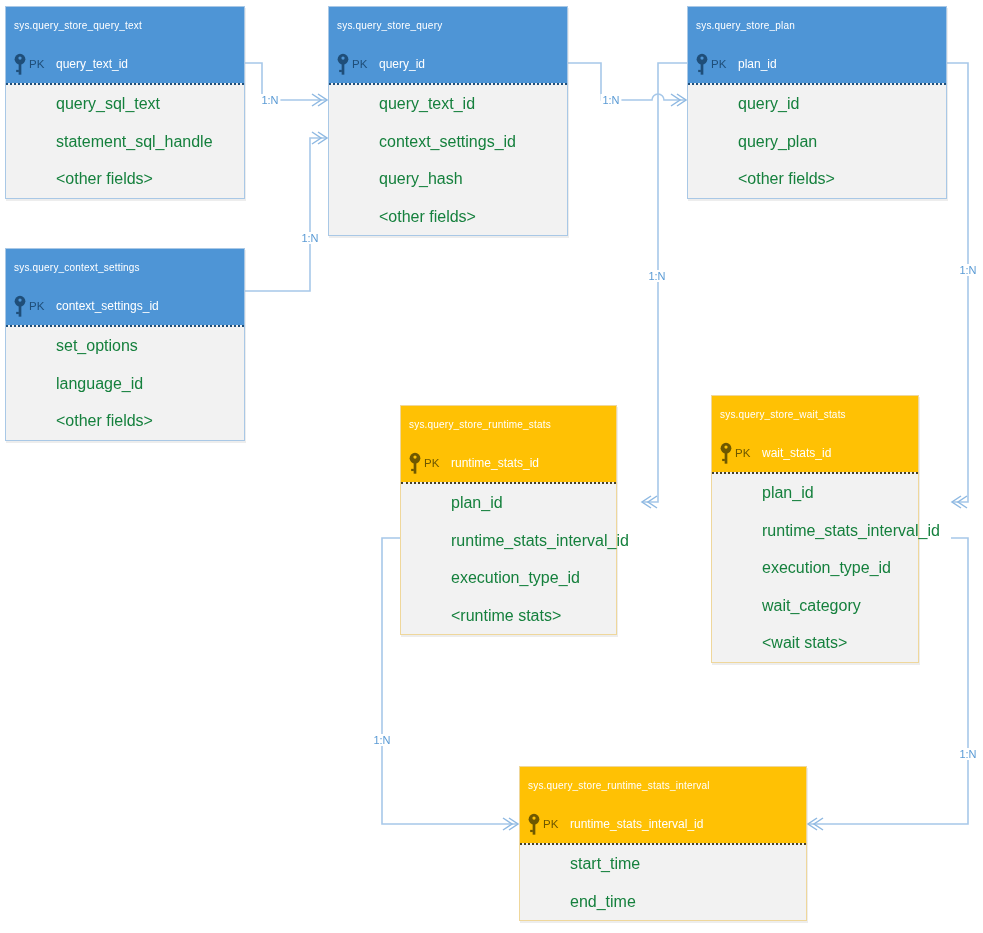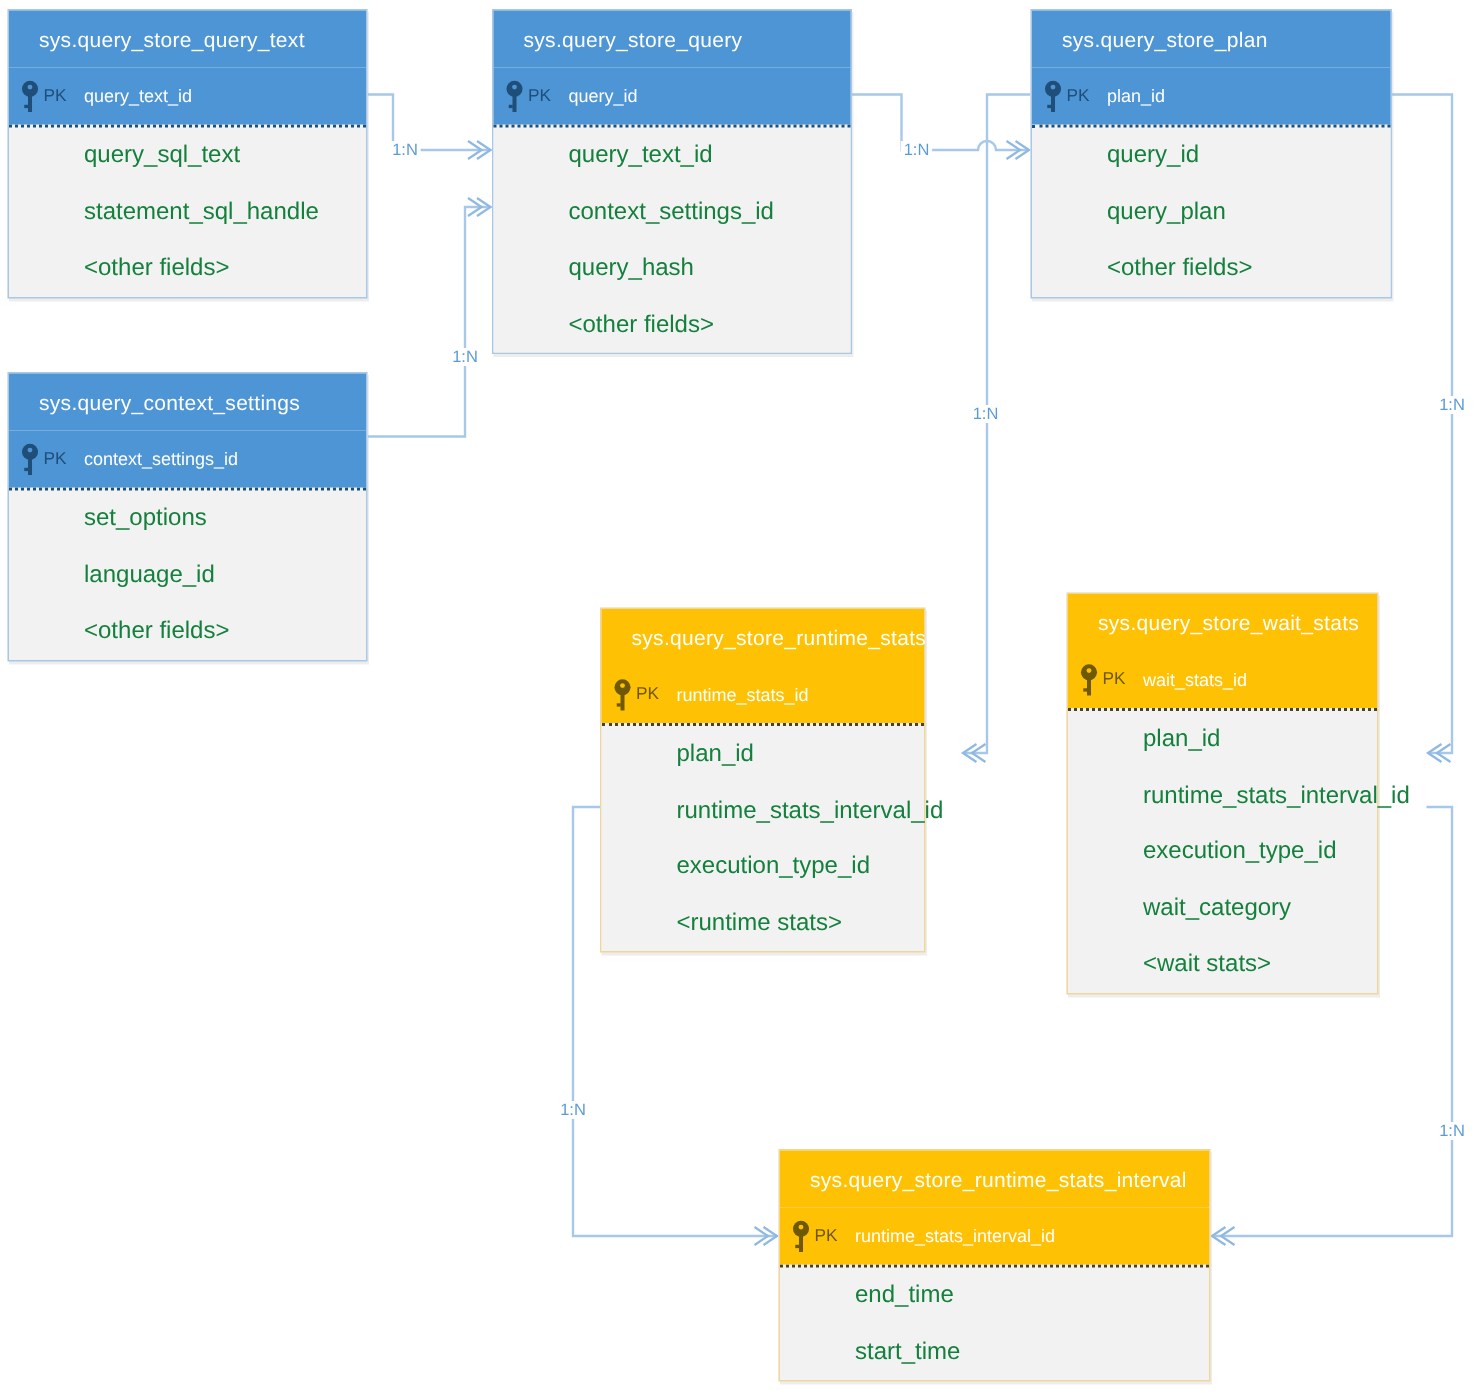--- a/index.html
+++ b/index.html
@@ -4,22 +4,22 @@
 <style>
   html,body{margin:0;padding:0;background:#ffffff;}
   #canvas{
     position:relative;width:983px;height:933px;background:#ffffff;overflow:hidden;
     font-family:"Liberation Sans","DejaVu Sans",sans-serif;
   }
   .entity{position:absolute;box-sizing:border-box;background:#F2F2F2;
     box-shadow:1px 2px 0 rgba(190,190,190,0.28);}
   .entity.blue{border:1px solid #a9c8e6;}
   .entity.orange{border:1px solid #efd79b;}
-  .ent-header{height:38px;line-height:38px;color:#ffffff;font-size:14px;
-    padding-left:20px;white-space:nowrap;letter-spacing:0.2px;}
+  .ent-header{height:38px;line-height:38px;color:#ffffff;font-size:10px;
+    padding-left:8px;white-space:nowrap;letter-spacing:0.2px;}
   .blue .ent-header,.blue .pk-row{background:#4E95D6;}
   .orange .ent-header,.orange .pk-row{background:#FFC104;}
   .pk-row{height:38px;display:flex;align-items:center;position:relative;}
   .key-icon{position:absolute;left:7px;top:8px;}
   .blue  .key-icon .key{fill:#1F4E79;}
   .blue  .key-icon .hole{fill:#4E95D6;}
   .orange .key-icon .key{fill:#6E5800;}
   .orange .key-icon .hole{fill:#FFC104;}
   .pk-label{font-size:11.5px;margin-left:23px;text-align:right;}
   .blue .pk-label{color:#1F4E79;}
@@ -107,21 +107,21 @@
       <span class="pk-field">query_id</span>
     </div>
     <div class="ent-body">
       <div class="field-row">query_text_id</div>
       <div class="field-row">context_settings_id</div>
       <div class="field-row">query_hash</div>
       <div class="field-row">&lt;other fields&gt;</div>
     </div>
   </div>
 
-  <div class="entity blue" style="left:687px;top:6px;width:241px">
+  <div class="entity blue" style="left:687px;top:6px;width:260px">
     <div class="ent-header">sys.query_store_plan</div>
     <div class="pk-row">
       <svg class="key-icon" width="14" height="23" viewBox="0 0 14 24">
         <circle class="key" cx="7" cy="6.5" r="5.6"></circle>
         <rect class="key" x="5.6" y="10" width="2.8" height="12.6"></rect>
         <rect class="key" x="3" y="17.6" width="2.8" height="2.3"></rect>
         <circle class="hole" cx="7" cy="5.3" r="1.7"></circle>
       </svg>
       <span class="pk-label">PK</span>
       <span class="pk-field">plan_id</span>
@@ -199,18 +199,18 @@
       <svg class="key-icon" width="14" height="23" viewBox="0 0 14 24">
         <circle class="key" cx="7" cy="6.5" r="5.6"></circle>
         <rect class="key" x="5.6" y="10" width="2.8" height="12.6"></rect>
         <rect class="key" x="3" y="17.6" width="2.8" height="2.3"></rect>
         <circle class="hole" cx="7" cy="5.3" r="1.7"></circle>
       </svg>
       <span class="pk-label">PK</span>
       <span class="pk-field">runtime_stats_interval_id</span>
     </div>
     <div class="ent-body">
+      <div class="field-row">start_time</div>
       <div class="field-row">end_time</div>
-      <div class="field-row">start_time</div>
     </div>
   </div>
 
 </div>
 
 </body></html>

